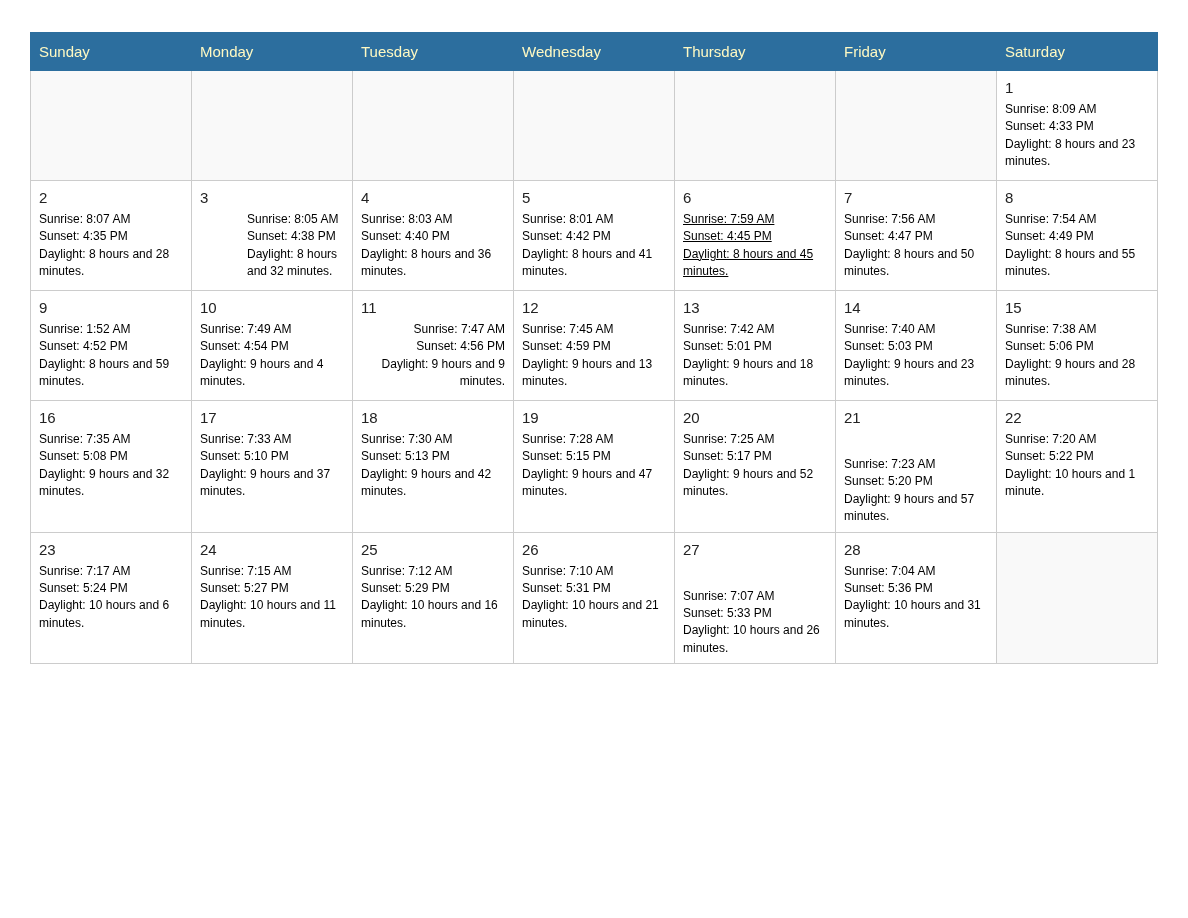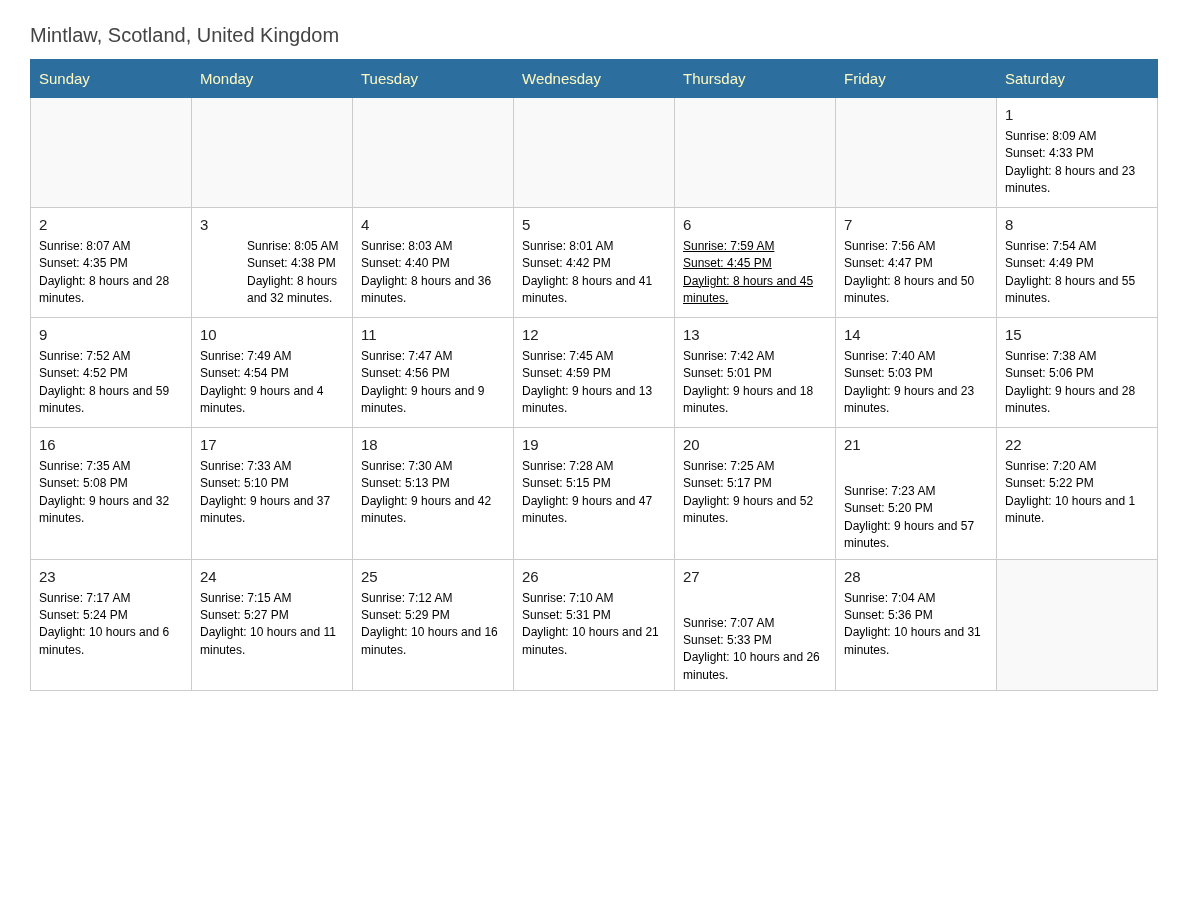--- a/index.html
+++ b/index.html
@@ -99,21 +99,20 @@
     }
     tbody tr td {
       height: 110px;
     }
   </style>
 </head>
 <body>
 
 <div class="header">
   <div class="title-block">
-    <div class="location">Mintlaw, Scotland, United Kingdom</div>
   </div>
 </div>
 
 <table class="calendar">
   <thead>
     <tr>
     <th>Sunday</th>
         <th>Monday</th>
         <th>Tuesday</th>
         <th>Wednesday</th>
@@ -177,33 +176,33 @@
         <td>
           <span class="day-number">8</span>
           <div class="day-info" style="white-space: pre-line;">Sunrise: 7:54 AM
 Sunset: 4:49 PM
 Daylight: 8 hours and 55 minutes.</div>
         </td>
       </tr>
       <tr>
         <td>
           <span class="day-number">9</span>
-          <div class="day-info" style="white-space: pre-line;">Sunrise: 7:52 AM
+          <div class="day-info" style="white-space: pre-line;">Sunrise: 1:52 AM
 Sunset: 4:52 PM
 Daylight: 8 hours and 59 minutes.</div>
         </td>
         <td>
           <span class="day-number">10</span>
           <div class="day-info" style="white-space: pre-line;">Sunrise: 7:49 AM
 Sunset: 4:54 PM
 Daylight: 9 hours and 4 minutes.</div>
         </td>
         <td>
           <span class="day-number">11</span>
-          <div class="day-info" style="white-space: pre-line;">Sunrise: 7:47 AM
+          <div class="day-info" style="white-space: pre-line; text-align: right;">Sunrise: 7:47 AM
 Sunset: 4:56 PM
 Daylight: 9 hours and 9 minutes.</div>
         </td>
         <td>
           <span class="day-number">12</span>
           <div class="day-info" style="white-space: pre-line;">Sunrise: 7:45 AM
 Sunset: 4:59 PM
 Daylight: 9 hours and 13 minutes.</div>
         </td>
         <td>

